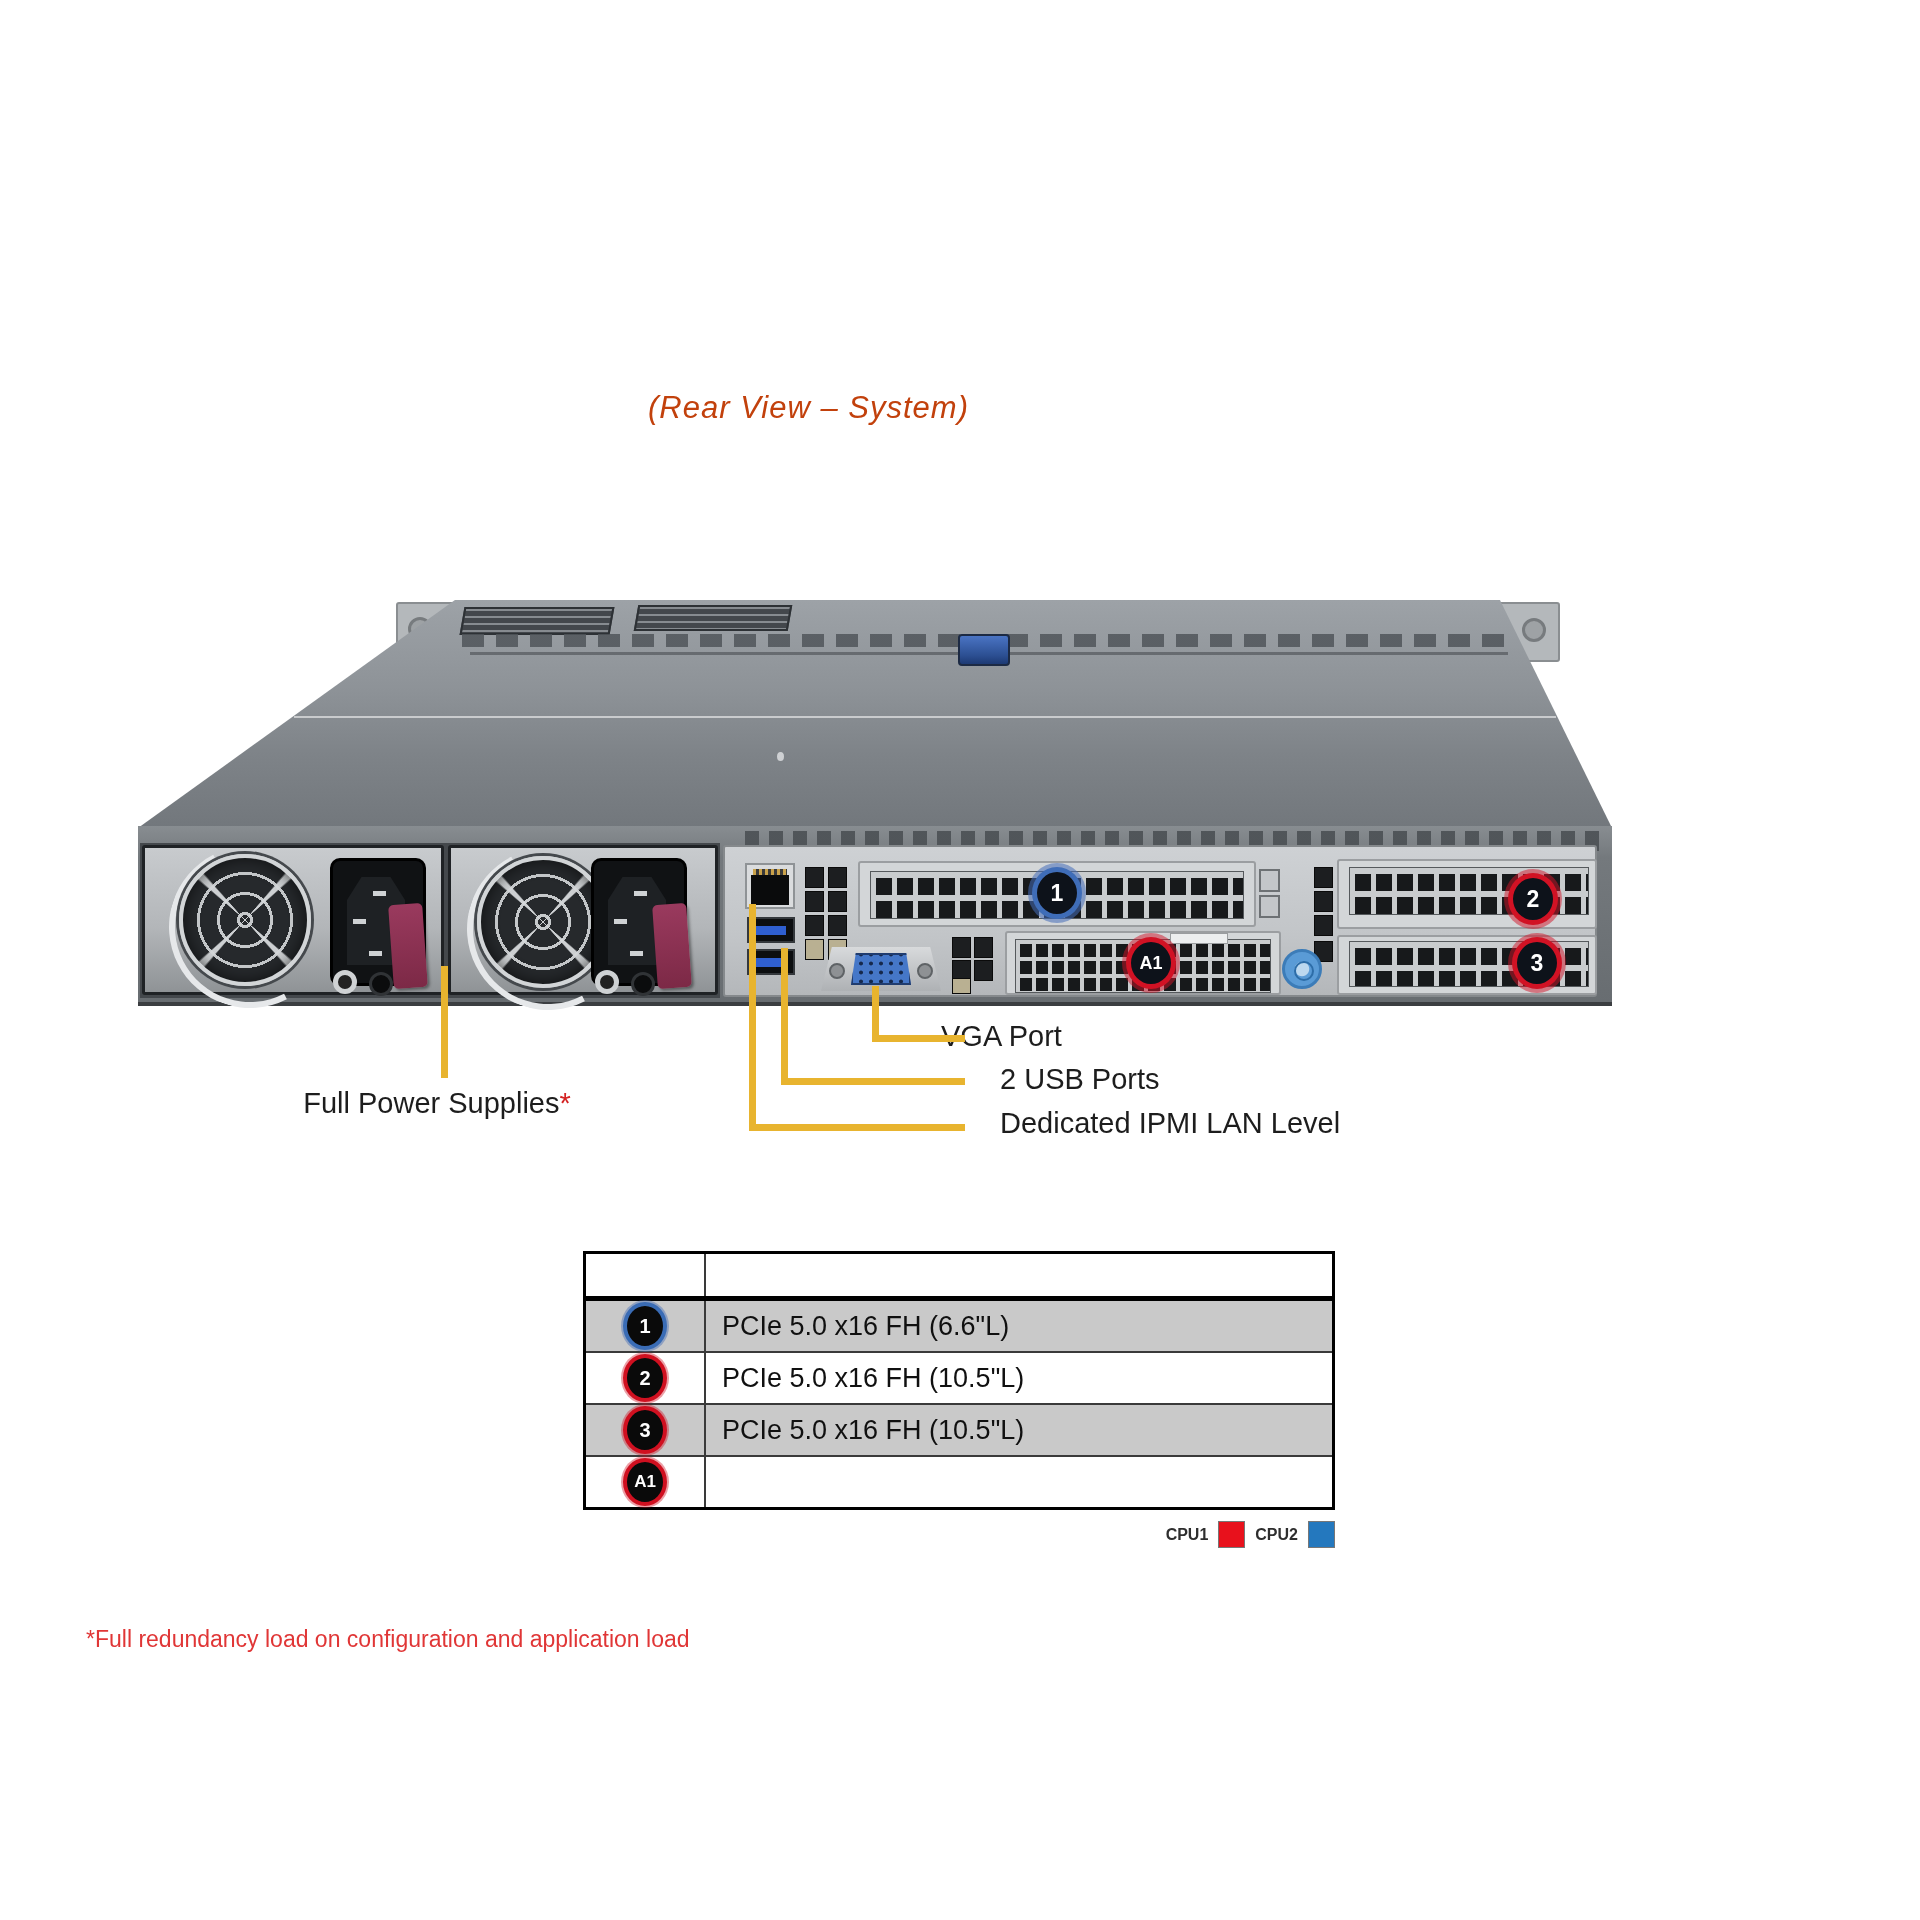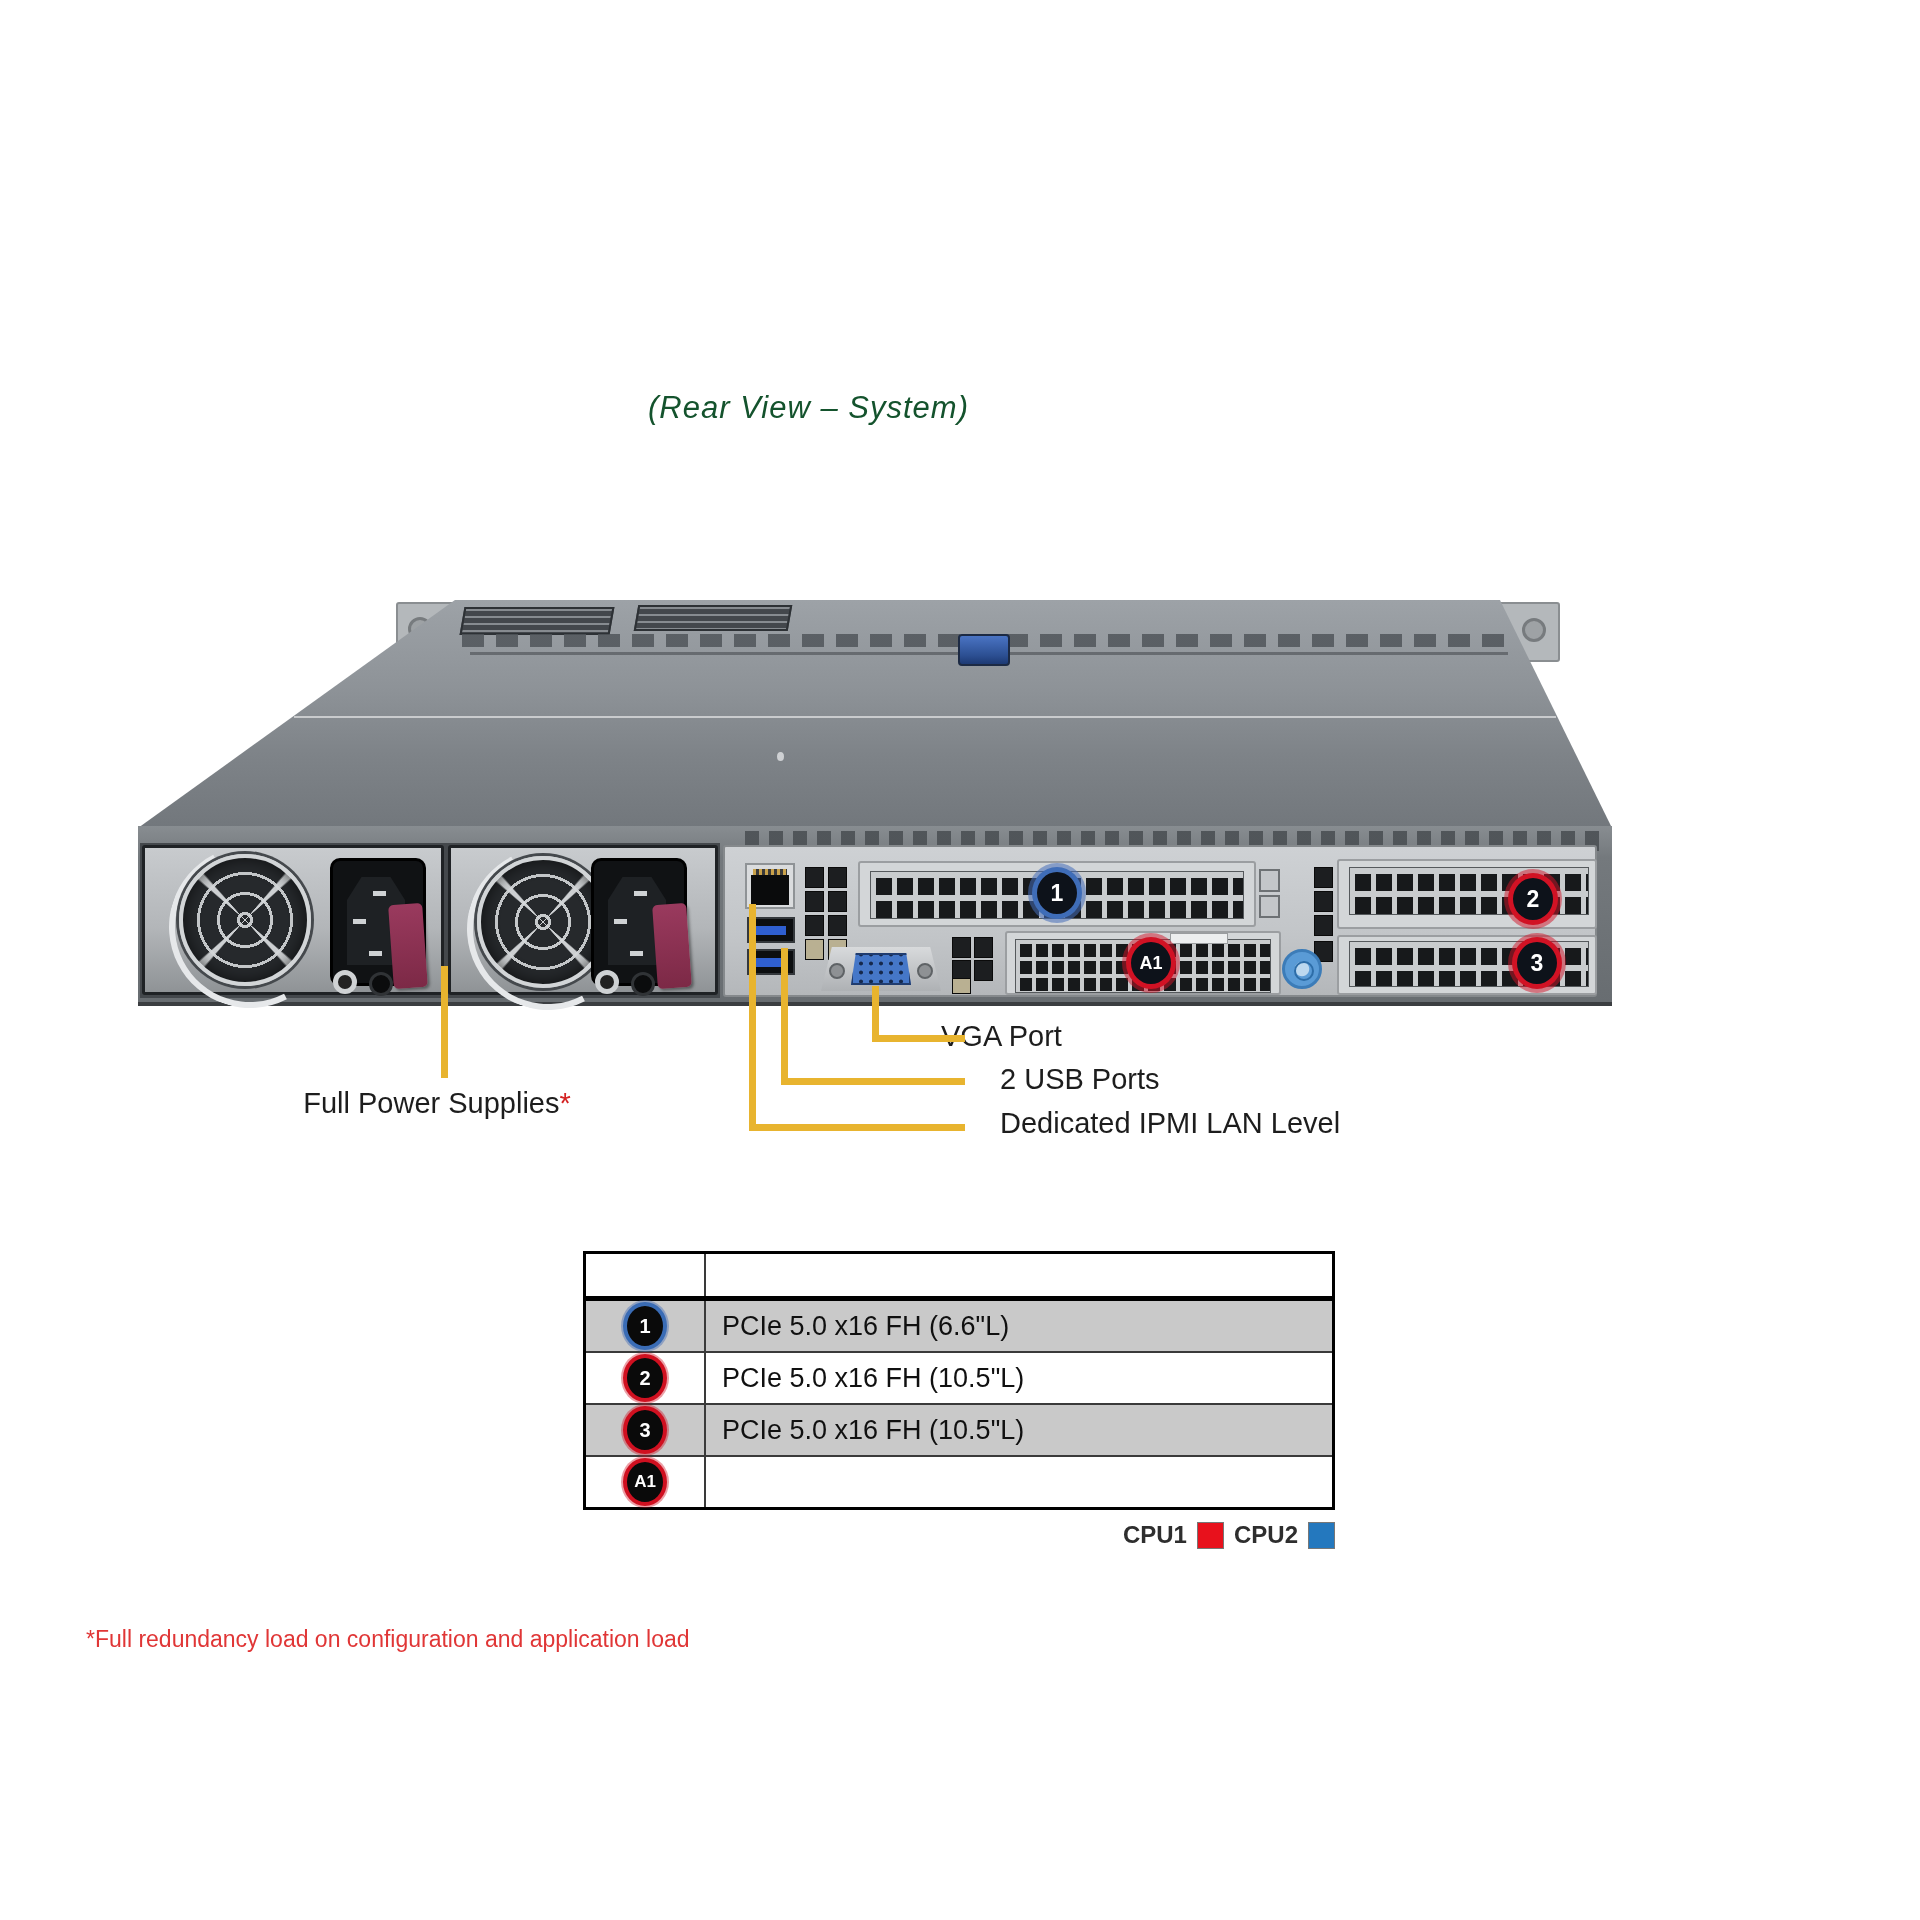--- a/index.html
+++ b/index.html
@@ -1,21 +1,21 @@
 <!DOCTYPE html>
 <html><head>
 <meta charset="utf-8">
 <style>
   html,body{margin:0;padding:0}
   body{width:1920px;height:1920px;position:relative;background:#fff;
        font-family:"Liberation Sans",sans-serif;overflow:hidden}
 
   
   .page-title{position:absolute;left:0;top:390px;width:1617px;text-align:center;
-    font-size:31px;font-style:italic;color:#14532d;letter-spacing:1px}
+    font-size:31px;font-style:italic;color:#c2410c;letter-spacing:1px}
 
   
   .top-cover{position:absolute;left:138px;top:600px;width:1474px;height:228px;
     background:linear-gradient(180deg,#9da2a7 0%,#8e9398 38%,#7e8388 68%,#72777c 100%);
     clip-path:polygon(21.5% 0%,92.4% 0%,100% 100%,0% 100%)}
   .ear{position:absolute;background:#b4b8bb;border:2px solid #8a8e91;border-radius:3px}
   .ear .screw{position:absolute;width:18px;height:18px;border-radius:50%;
     background:#9ea2a5;border:3px solid #777b7e}
   .sticker{position:absolute;background:#43474c;border:2px solid #2d3135;
     background-image:repeating-linear-gradient(180deg,rgba(190,195,200,.55) 0 2px,rgba(0,0,0,0) 2px 7px);
@@ -129,21 +129,21 @@
   .t-row.gray{background:#c9c9c9}
   .badge{width:36px;height:40px;border-radius:50%;background:#0a0a0a;color:#fff;
     display:flex;align-items:center;justify-content:center;font-weight:bold;font-size:20px;box-sizing:content-box}
   .badge.blue{border:4px solid #3a6cb5;box-shadow:0 0 0 2px rgba(70,110,185,.45)}
   .badge.red{border:4px solid #d01020;box-shadow:0 0 0 2px rgba(208,16,32,.4)}
   .badge.a1{font-size:17px}
 
   
   .legend{position:absolute;left:583px;top:1521px;width:752px;display:flex;
     justify-content:flex-end;align-items:center;gap:10px}
-  .legend-label{font-size:24px;font-weight:bold;color:#2e2e2e}
+  .legend-label{font-size:16px;font-weight:bold;color:#2e2e2e}
   .swatch{width:27px;height:27px;border:1px solid #777;box-sizing:border-box}
   .swatch.red{background:#e8111c}
   .swatch.blue{background:#2478be}
 
   
   .footnote{position:absolute;left:86px;top:1626px;font-size:23px;color:#e03636}
 </style>
 </head>
 <body>
 

